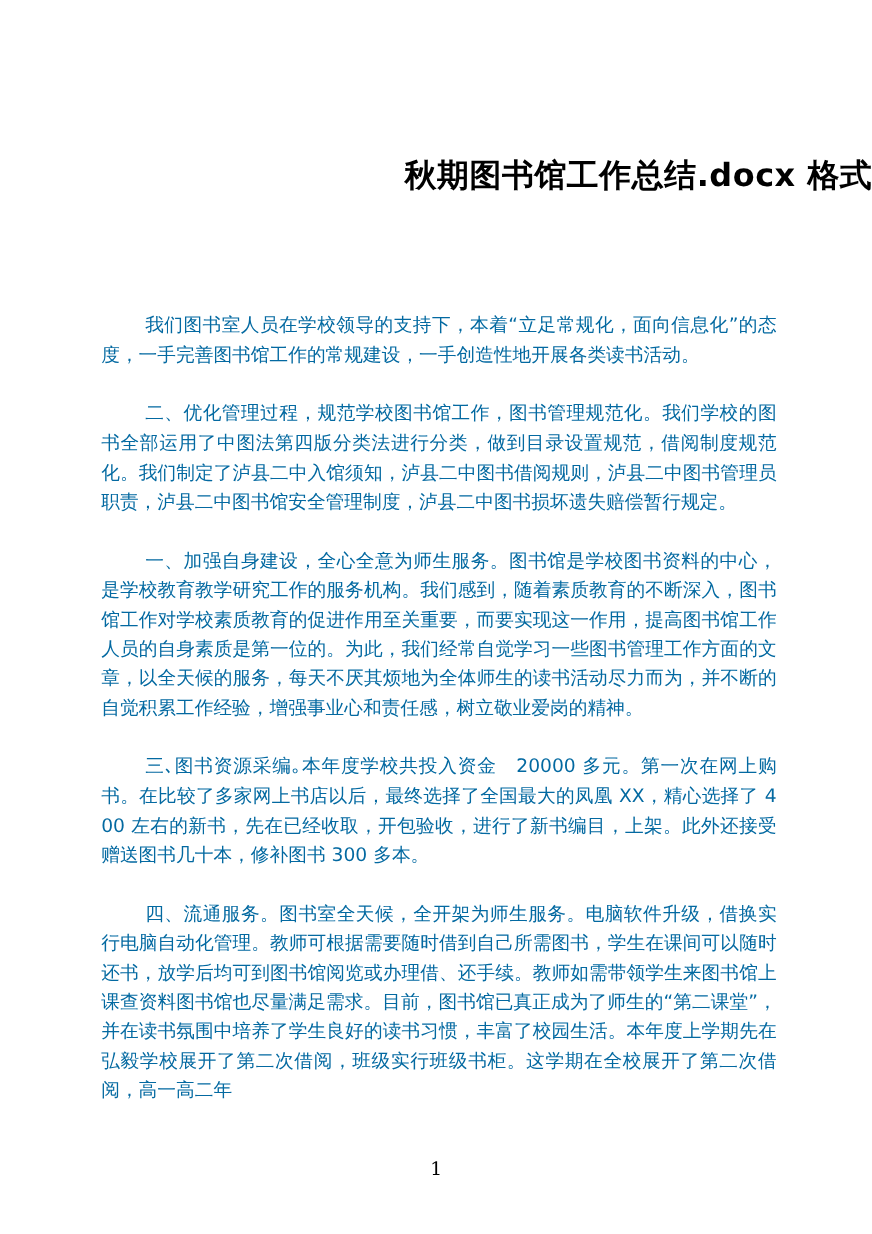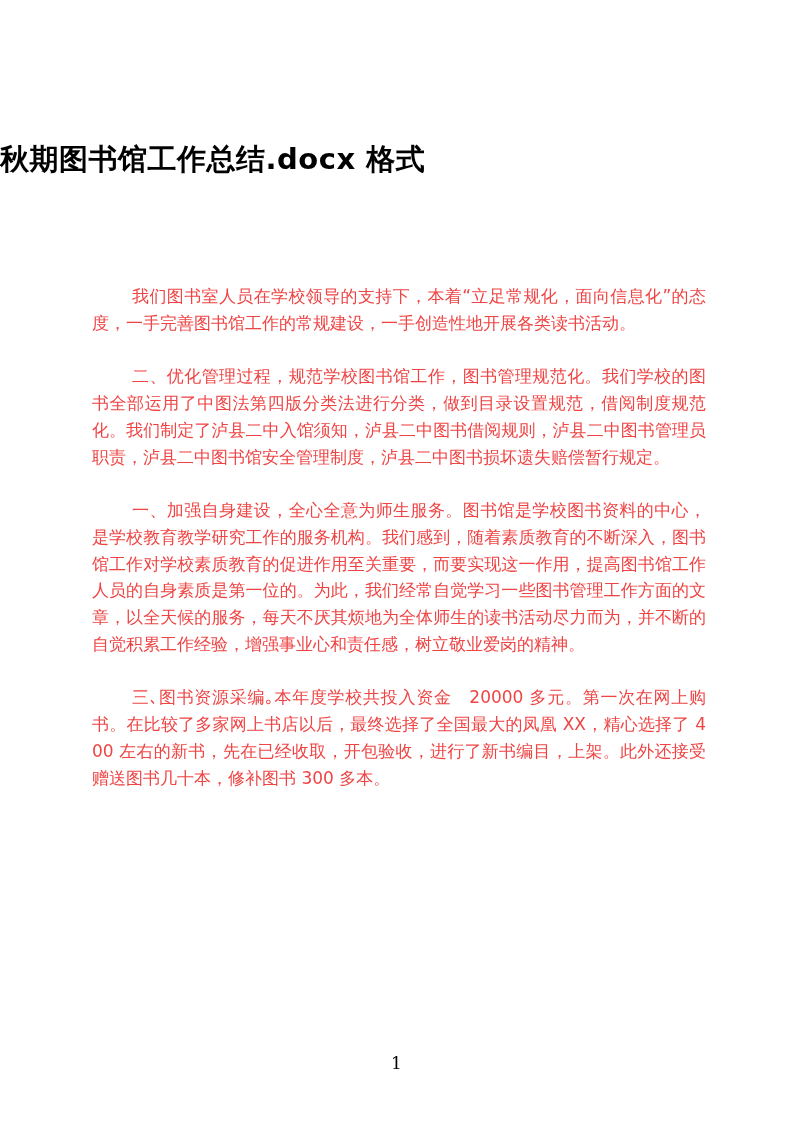--- a/index.html
+++ b/index.html
@@ -13,21 +13,21 @@
     width: 793px;
     height: 1122px;
     background: #ffffff;
     overflow: hidden;
     font-family: "DejaVu Sans", "Liberation Sans", sans-serif;
     color: #000000;
   }
 
   .doc-title {
     margin-top: 141px;
-    text-align: left;
+    text-align: right;
     font-size: 29px;
     font-weight: bold;
     line-height: 36px;
     letter-spacing: 0.5px;
     color: #000000;
   }
 
   .doc-body {
     position: absolute;
     top: 283px;
@@ -36,21 +36,21 @@
   }
 
   .doc-body p {
     font-size: 17px;
     line-height: 26.7px;
     text-align: justify;
     text-justify: inter-ideograph;
     text-indent: 40px;
     margin: 0 0 27px 0;
     word-break: break-all;
-    color: #ef4444;
+    color: #0369a1;
   }
 
   .page-number {
     position: absolute;
     left: 0;
     right: 0;
     bottom: 49px;
     text-align: center;
     font-size: 17px;
     line-height: 20px;
@@ -63,17 +63,18 @@
 
 <div class="page">
 
   <h1 class="doc-title">秋期图书馆工作总结.docx 格式</h1>
 
   <div class="doc-body">
     <p>我们图书室人员在学校领导的支持下，本着“立足常规化，面向信息化”的态度，一手完善图书馆工作的常规建设，一手创造性地开展各类读书活动。</p>
     <p>二、优化管理过程，规范学校图书馆工作，图书管理规范化。我们学校的图书全部运用了中图法第四版分类法进行分类，做到目录设置规范，借阅制度规范化。我们制定了泸县二中入馆须知，泸县二中图书借阅规则，泸县二中图书管理员职责，泸县二中图书馆安全管理制度，泸县二中图书损坏遗失赔偿暂行规定。</p>
     <p>一、加强自身建设，全心全意为师生服务。图书馆是学校图书资料的中心，是学校教育教学研究工作的服务机构。我们感到，随着素质教育的不断深入，图书馆工作对学校素质教育的促进作用至关重要，而要实现这一作用，提高图书馆工作人员的自身素质是第一位的。为此，我们经常自觉学习一些图书管理工作方面的文章，以全天候的服务，每天不厌其烦地为全体师生的读书活动尽力而为，并不断的自觉积累工作经验，增强事业心和责任感，树立敬业爱岗的精神。</p>
     <p>三､图书资源采编｡本年度学校共投入资金　20000 多元。第一次在网上购书。在比较了多家网上书店以后，最终选择了全国最大的凤凰 XX，精心选择了 400 左右的新书，先在已经收取，开包验收，进行了新书编目，上架。此外还接受赠送图书几十本，修补图书 300 多本。</p>
+    <p>四、流通服务。图书室全天候，全开架为师生服务。电脑软件升级，借换实行电脑自动化管理。教师可根据需要随时借到自己所需图书，学生在课间可以随时还书，放学后均可到图书馆阅览或办理借、还手续。教师如需带领学生来图书馆上课查资料图书馆也尽量满足需求。目前，图书馆已真正成为了师生的“第二课堂”，并在读书氛围中培养了学生良好的读书习惯，丰富了校园生活。本年度上学期先在弘毅学校展开了第二次借阅，班级实行班级书柜。这学期在全校展开了第二次借阅，高一高二年</p>
   </div>
 
   <div class="page-number">1</div>
 
 </div>
 
 </body></html>

